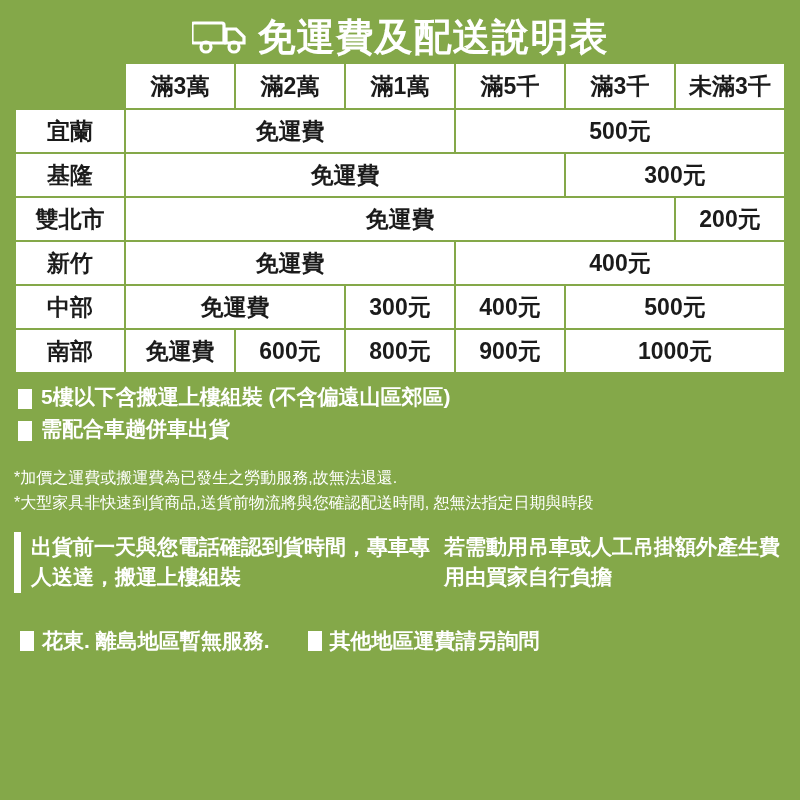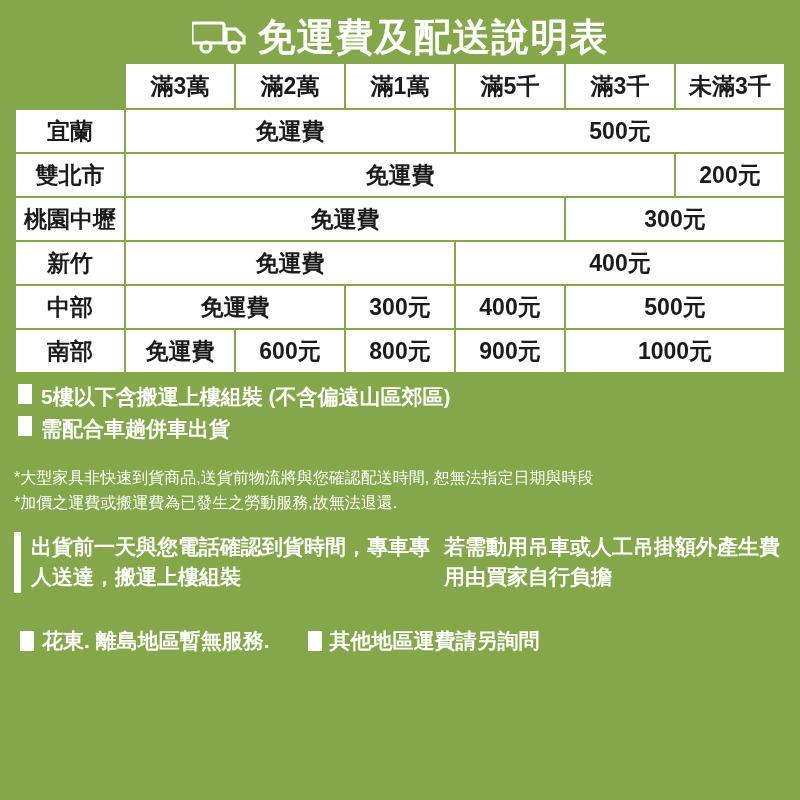--- a/index.html
+++ b/index.html
@@ -81,21 +81,21 @@
   td.small {
     font-size: 21px;
   }
 
   
   .notes {
     padding: 10px 18px 0 18px;
   }
   .note-line {
     display: flex;
-    align-items: flex-start;
+    align-items: flex-end;
     gap: 9px;
     margin-bottom: 7px;
   }
   .sq {
     width: 14px;
     height: 20px;
     background: #ffffff;
     flex: 0 0 auto;
   }
   .note-text {
@@ -189,28 +189,28 @@
           <th>未滿3千</th>
         </tr>
       </thead>
       <tbody>
         <tr>
           <td class="rowlabel">宜蘭</td>
           <td colspan="3">免運費</td>
           <td colspan="3">500元</td>
         </tr>
         <tr>
+          <td class="rowlabel">基隆</td>
+          <td colspan="4">免運費</td>
+          <td colspan="2">300元</td>
+        </tr>
+        <tr>
           <td class="rowlabel">雙北市</td>
           <td colspan="5">免運費</td>
           <td colspan="1">200元</td>
-        </tr>
-        <tr>
-          <td class="rowlabel small">桃園中壢</td>
-          <td colspan="4">免運費</td>
-          <td colspan="2">300元</td>
         </tr>
         <tr>
           <td class="rowlabel">新竹</td>
           <td colspan="3">免運費</td>
           <td colspan="3">400元</td>
         </tr>
         <tr>
           <td class="rowlabel">中部</td>
           <td colspan="2">免運費</td>
           <td colspan="1">300元</td>
@@ -234,22 +234,22 @@
       <span class="sq"></span>
       <span class="note-text">5樓以下含搬運上樓組裝 (不含偏遠山區郊區)</span>
     </div>
     <div class="note-line">
       <span class="sq"></span>
       <span class="note-text">需配合車趟併車出貨</span>
     </div>
   </div>
 
   <div class="fineprint">
+    <div class="fine-line">*加價之運費或搬運費為已發生之勞動服務,故無法退還.</div>
     <div class="fine-line">*大型家具非快速到貨商品,送貨前物流將與您確認配送時間, 恕無法指定日期與時段</div>
-    <div class="fine-line">*加價之運費或搬運費為已發生之勞動服務,故無法退還.</div>
   </div>
 
   <div class="emphasis">
     <span class="bar"></span>
     <div class="emphasis-lines">
       <div>出貨前一天與您電話確認到貨時間，專車專人送達，搬運上樓組裝</div>
       <div>若需動用吊車或人工吊掛額外產生費用由買家自行負擔</div>
     </div>
   </div>
 

